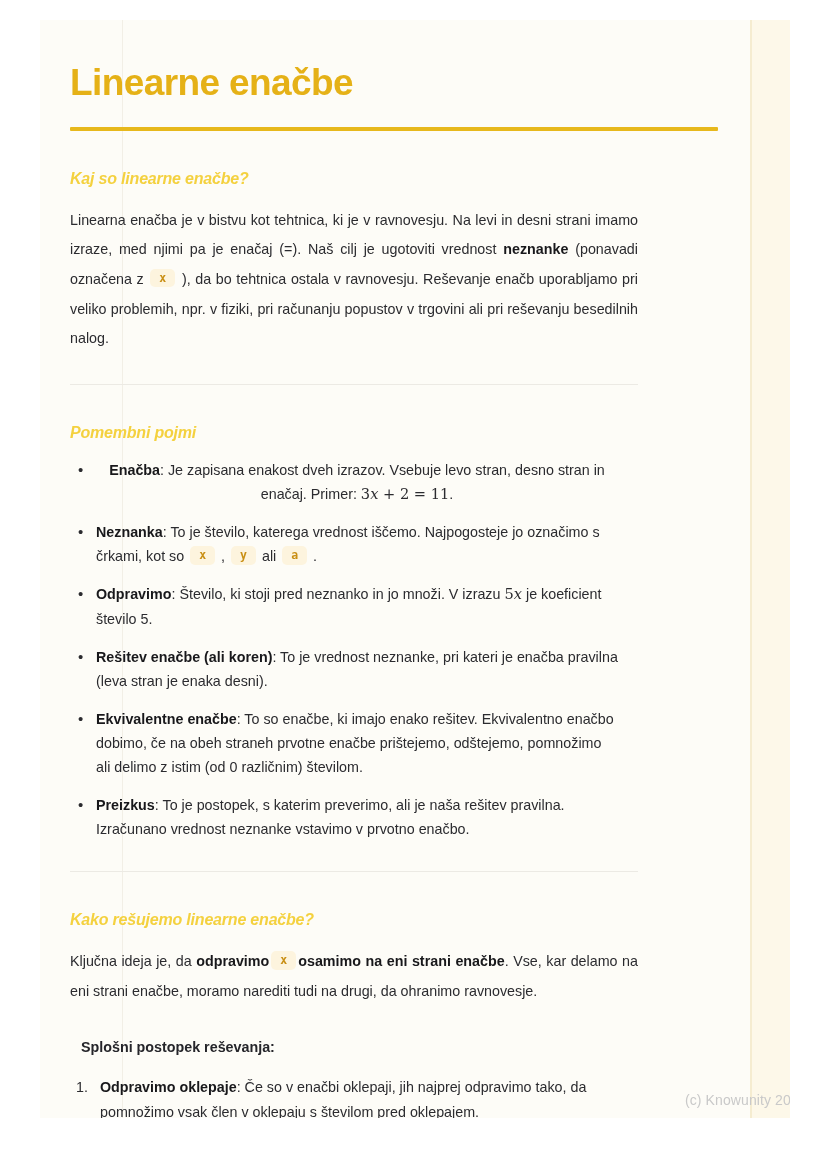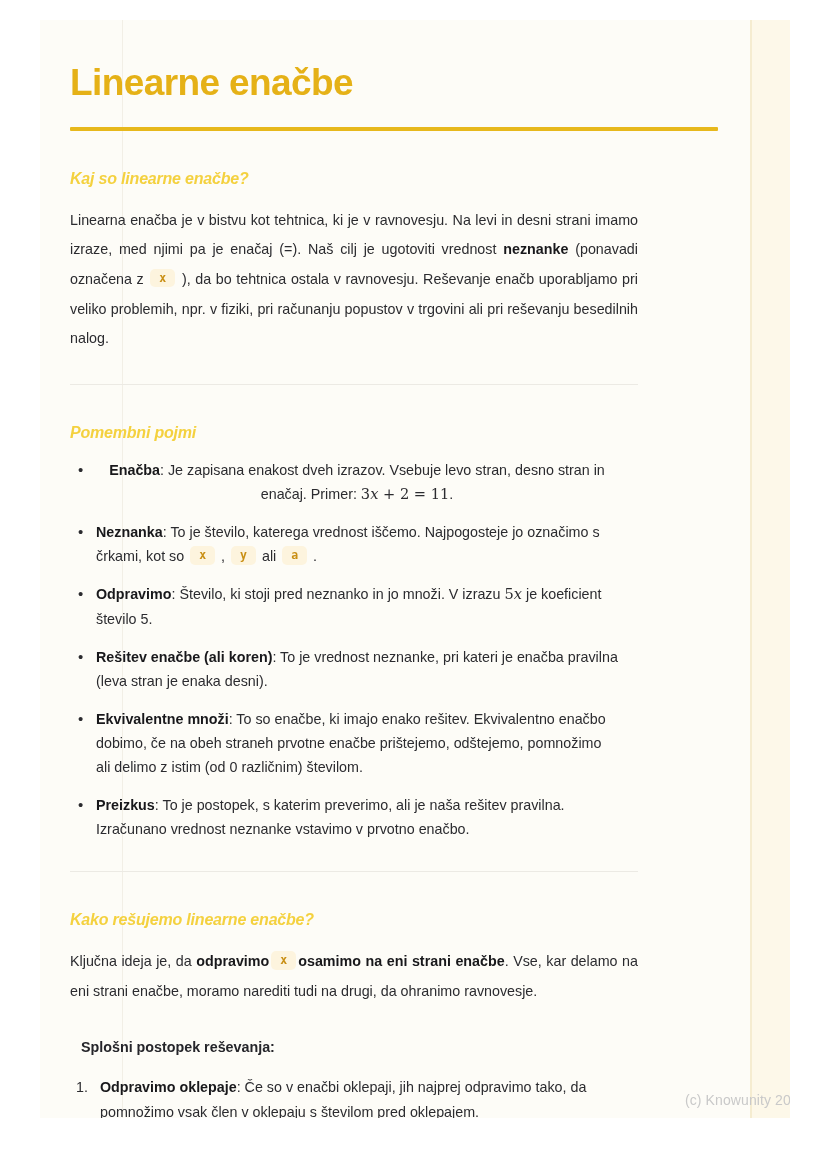--- a/index.html
+++ b/index.html
@@ -217,21 +217,21 @@
     <ul class="terms">
 
       <li><b>Enačba</b><span>: Je zapisana enakost dveh izrazov. Vsebuje levo stran, desno stran in enačaj. Primer: </span><span class="math"><span>3</span><span class="v">x</span><span> + 2 = 11</span></span><span>.</span></li>
 
       <li><b>Neznanka</b><span>: To je število, katerega vrednost iščemo. Najpogosteje jo označimo s črkami, kot so </span><span class="chip">x</span><span> , </span><span class="chip">y</span><span> ali </span><span class="chip">a</span><span> .</span></li>
 
       <li><b>Odpravimo</b><span>: Število, ki stoji pred neznanko in jo množi. V izrazu </span><span class="math"><span>5</span><span class="v">x</span></span><span> je koeficient število 5.</span></li>
 
       <li><b>Rešitev enačbe (ali koren)</b><span>: To je vrednost neznanke, pri kateri je enačba pravilna (leva stran je enaka desni).</span></li>
 
-      <li><b>Ekvivalentne množi</b><span>: To so enačbe, ki imajo enako rešitev. Ekvivalentno enačbo dobimo, če na obeh straneh prvotne enačbe prištejemo, odštejemo, pomnožimo ali delimo z istim (od 0 različnim) številom.</span></li>
+      <li><b>Ekvivalentne enačbe</b><span>: To so enačbe, ki imajo enako rešitev. Ekvivalentno enačbo dobimo, če na obeh straneh prvotne enačbe prištejemo, odštejemo, pomnožimo ali delimo z istim (od 0 različnim) številom.</span></li>
 
       <li><b>Preizkus</b><span>: To je postopek, s katerim preverimo, ali je naša rešitev pravilna. Izračunano vrednost neznanke vstavimo v prvotno enačbo.</span></li>
 
     </ul>
 
     <hr class="divider">
 
     <h2 class="section-title">Kako rešujemo linearne enačbe?</h2>
 
     <p class="body"><span>Ključna ideja je, da </span><b>odpravimo</b><span class="chip">x</span><b>osamimo na eni strani enačbe</b><span>. Vse, kar delamo na eni strani enačbe, moramo narediti tudi na drugi, da ohranimo ravnovesje.</span></p>

